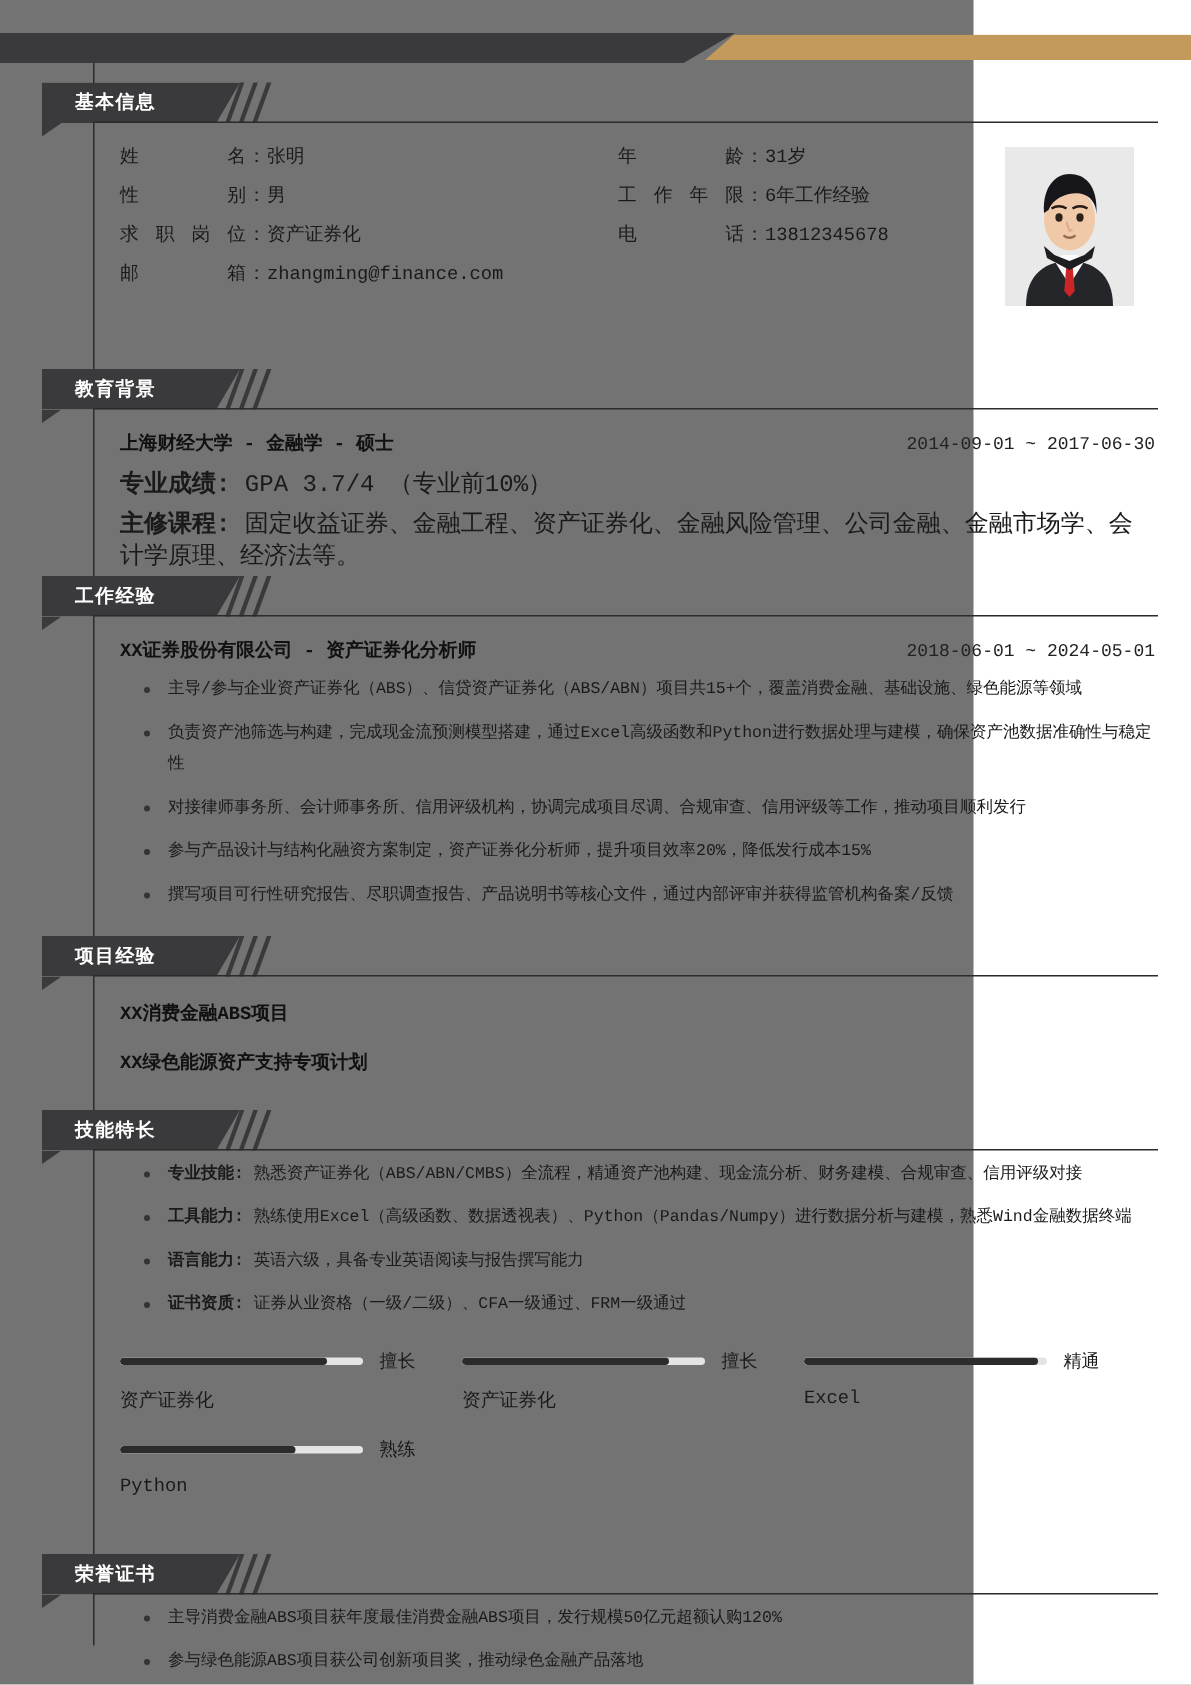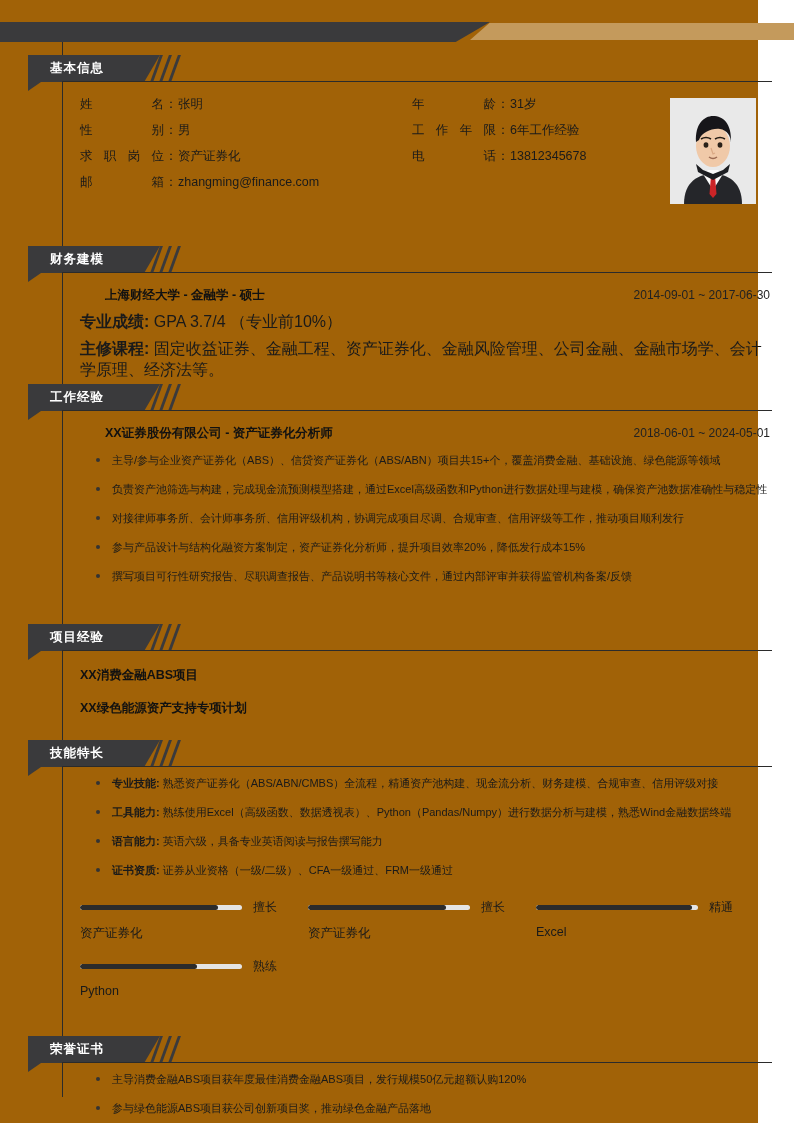--- a/index.html
+++ b/index.html
@@ -3,21 +3,21 @@
 <meta charset="utf-8">
 <style>
   * { box-sizing: border-box; margin: 0; padding: 0; }
   html, body {
     width: 794px; height: 1123px;
     background: #ffffff;
     font-family: "Liberation Sans", "DejaVu Sans", sans-serif;
     color: #1a1a1a;
     overflow: hidden;
   }
-  .page { position: relative; width: 758px; height: 1123px; background: #a16207; }
+  .page { position: relative; width: 649px; height: 1123px; background: #737373; font-family: Liberation Mono, monospace; }
 
   
   .top-banner { position: absolute; left: 0; top: 22px; width: 794px; height: 20px; }
   .banner-dark {
     position: absolute; left: 0; top: 0; width: 490px; height: 20px;
     background: #3a3a3c;
     clip-path: polygon(0 0, 100% 0, 93% 100%, 0 100%);
   }
   .banner-gold {
     position: absolute; left: 470px; top: 1px; width: 324px; height: 17px;
@@ -66,21 +66,21 @@
   .info-value { color: #1a1a1a; }
 
   .photo {
     position: absolute; left: 670px; top: 98px; width: 86px; height: 106px;
     background: #e8e8e8; overflow: hidden;
   }
 
   
   .entry-head { display: flex; justify-content: space-between; align-items: baseline;
                 padding: 14px 0 2px 18px; }
-  .entry-title { font-size: 12.5px; font-weight: bold; color: #111; margin-left: 25px; }
+  .entry-title { font-size: 12.5px; font-weight: bold; color: #111; }
   .entry-date { font-size: 12px; color: #222; }
   .meta-line { padding: 6px 0 0 18px; font-size: 16px; color: #1a1a1a; }
   .meta-line b { font-weight: bold; }
 
   ul.bullets { list-style: none; padding: 6px 0 0 34px; }
   ul.bullets li {
     position: relative; font-size: 11px; line-height: 21px;
     color: #1a1a1a; padding-left: 16px; margin-bottom: 8px;
   }
   ul.bullets li::before {
@@ -207,21 +207,21 @@
       <path d="M45 41 Q50 38 55 41" stroke="#241c14" stroke-width="1.6" fill="none"></path>
       <path d="M39 59 Q43 62 47 59" stroke="#9b6a52" stroke-width="1.5" fill="none"></path>
       <path d="M41 50 L43 56 L45 55" stroke="#d9a884" stroke-width="1.2" fill="none"></path>
       <path d="M26 66 L33 72 L43 76 L53 72 L60 66 L58 74 L43 82 L28 74 Z" fill="#1d1e22"></path>
     </svg>
   </div>
 
   <div class="section" style="top:246px">
     <div class="sec-head">
       <div class="badge">
-        <span class="badge-title">财务建模</span>
+        <span class="badge-title">教育背景</span>
       </div>
       <div class="badge-tail"></div>
       <div class="stripes" style="left:151px">
         <div class="stripe" style="left:4px"></div>
         <div class="stripe" style="left:13px"></div>
         <div class="stripe" style="left:22px"></div>
       </div>
       <div class="sec-rule"></div>
     </div>
     <div class="sec-body">

